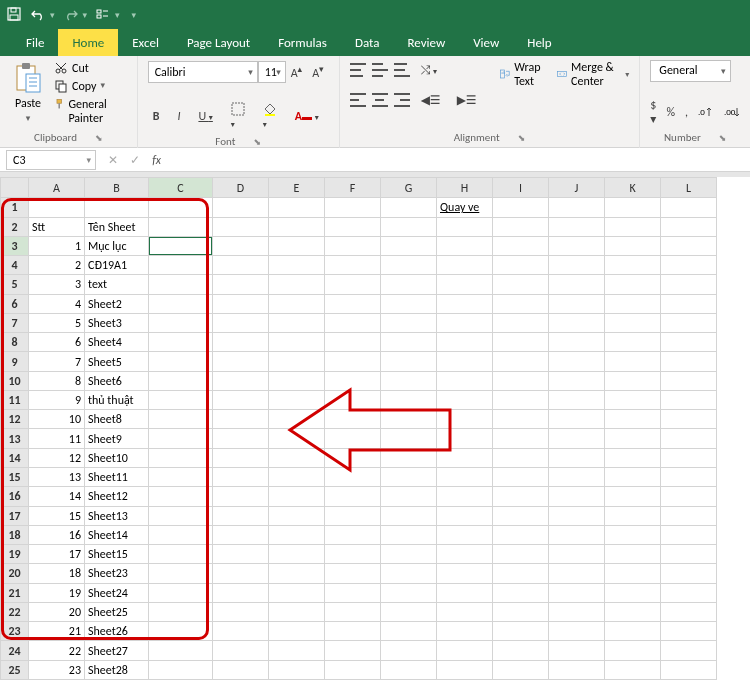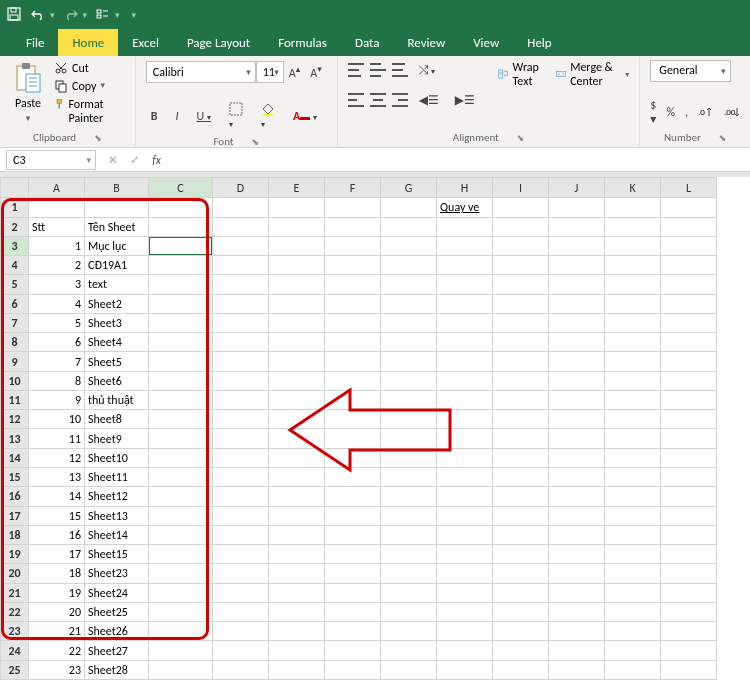--- a/index.html
+++ b/index.html
@@ -165,21 +165,21 @@
               <rect x="5" y="5" width="7" height="8" fill="#fff" stroke="#333"></rect>
             </svg>
           <span>Copy</span>
           <span style="font-size:9px;color:#666">▾</span>
         </div>
         <div class="clip-row">
           <svg width="14" height="14" viewBox="0 0 14 14">
               <rect x="4" y="1" width="6" height="5" fill="#e8b84a" stroke="#b58a3f"></rect>
               <rect x="6" y="6" width="2" height="7" fill="#888"></rect>
             </svg>
-          <span>Format Painter</span>
+          <span>General Painter</span>
         </div>
       </div>
     </div>
     <div class="ribbon-group-label">
         <span>Clipboard</span>
         <span class="dial">⬊</span>
       </div>
   </div>
 
   <div class="ribbon-group">

